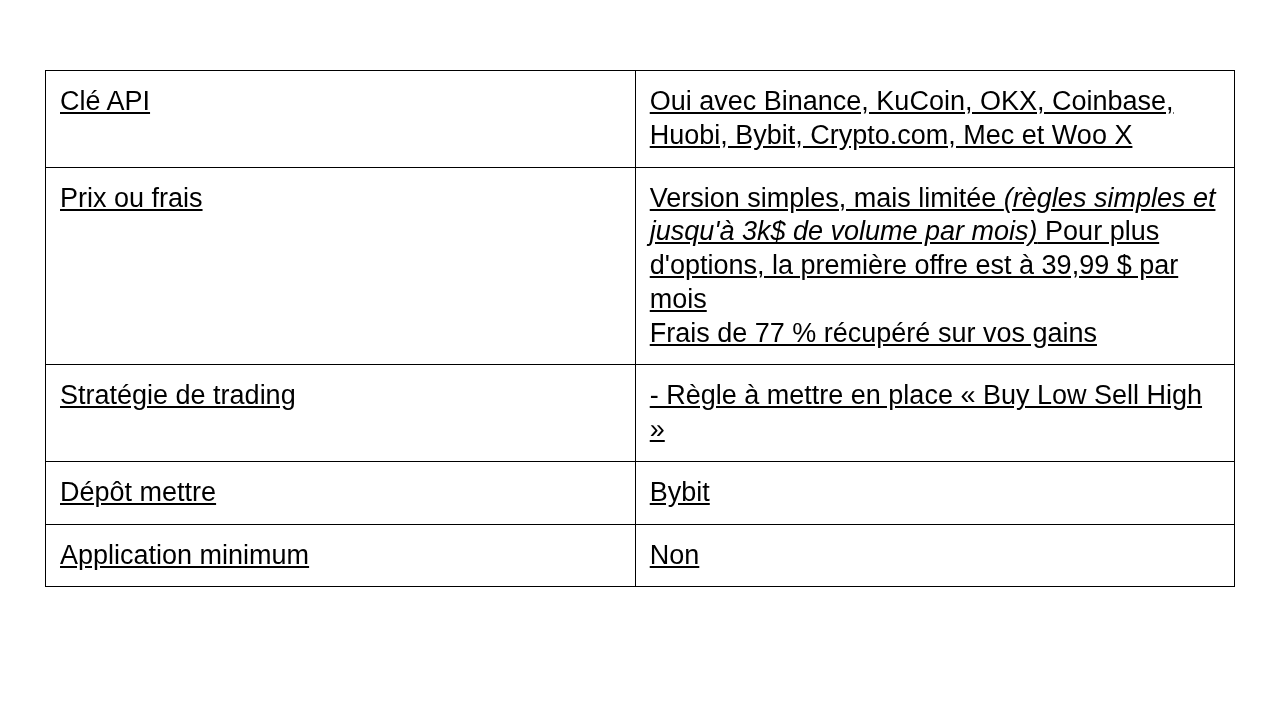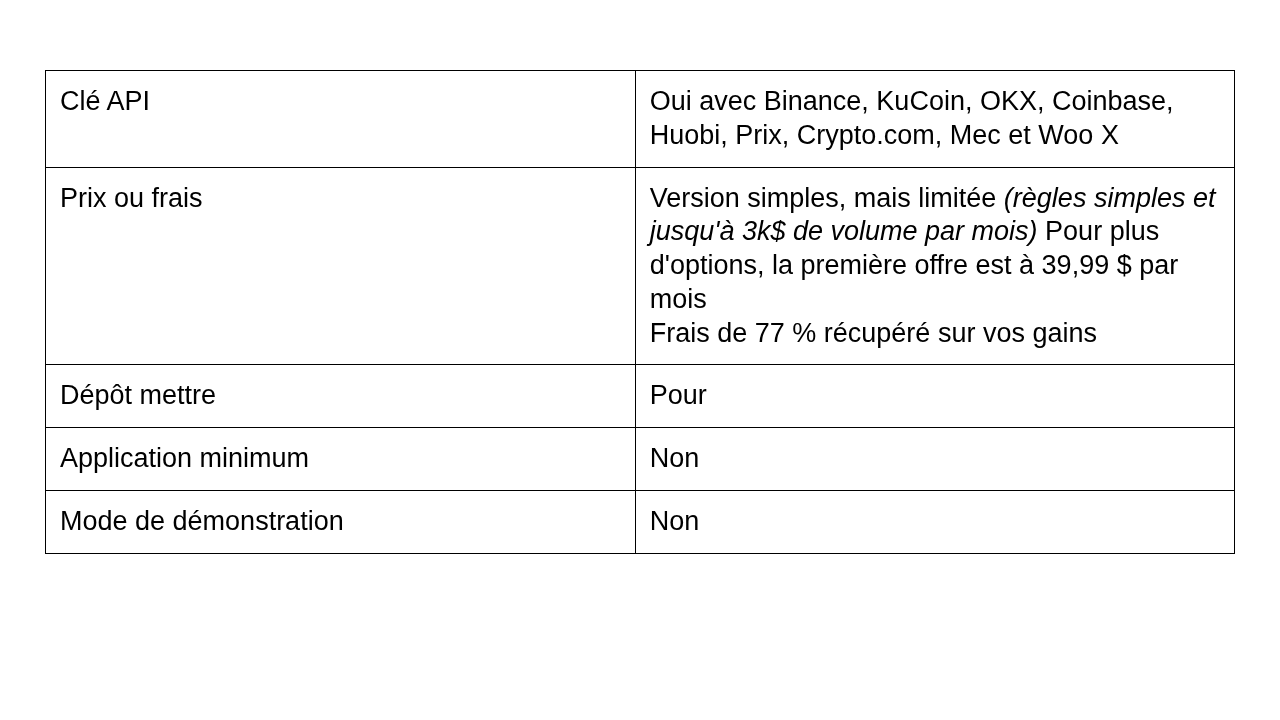--- a/index.html
+++ b/index.html
@@ -7,20 +7,21 @@
       width: 1280px;
       height: 720px;
       background: #ffffff;
       font-family: Arial, Helvetica, sans-serif;
       color: #000000;
     }
     .page {
       width: 100%;
       height: 100%;
       padding: 70px 45px 0 45px;
+      text-decoration: underline;
     }
     table.info-table {
       width: 100%;
       border-collapse: collapse;
       table-layout: fixed;
     }
     table.info-table col.label-col { width: 49.6%; }
     table.info-table col.value-col { width: 50.4%; }
     table.info-table td {
       border: 1px solid #000000;
@@ -36,36 +37,36 @@
 
 <div class="page">
   <table class="info-table">
     <colgroup>
       <col class="label-col">
       <col class="value-col">
     </colgroup>
     <tbody>
       <tr>
         <td>Clé API</td>
-        <td>Oui avec Binance, KuCoin, OKX, Coinbase, Huobi, Prix, Crypto.com, Mec et Woo X</td>
+        <td>Oui avec Binance, KuCoin, OKX, Coinbase, Huobi, Bybit, Crypto.com, Mec et Woo X</td>
       </tr>
       <tr>
         <td>Prix ou frais</td>
         <td>
           <span>Version simples, mais limitée </span><span class="italic">(règles simples et jusqu'à 3k$ de volume par mois)</span><span> Pour plus d'options, la première offre est à 39,99 $ par mois</span><br>
           <span>Frais de 77 % récupéré sur vos gains</span>
         </td>
       </tr>
       <tr>
+        <td>Stratégie de trading</td>
+        <td>- Règle à mettre en place « Buy Low Sell High »</td>
+      </tr>
+      <tr>
         <td>Dépôt mettre</td>
-        <td>Pour</td>
+        <td>Bybit</td>
       </tr>
       <tr>
         <td>Application minimum</td>
-        <td>Non</td>
-      </tr>
-      <tr>
-        <td>Mode de démonstration</td>
         <td>Non</td>
       </tr>
     </tbody>
   </table>
 </div>
 
 </body></html>

